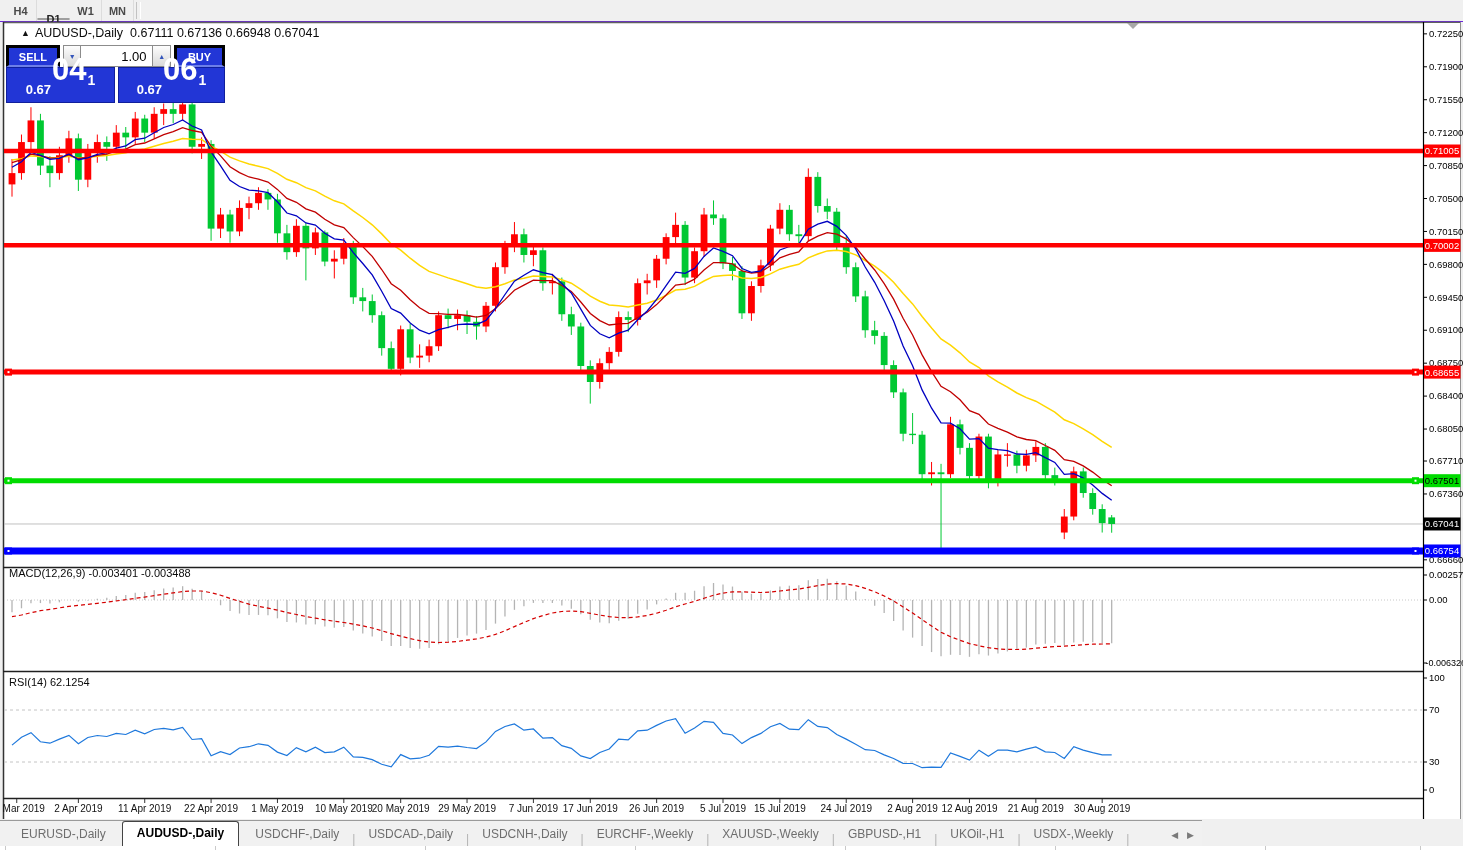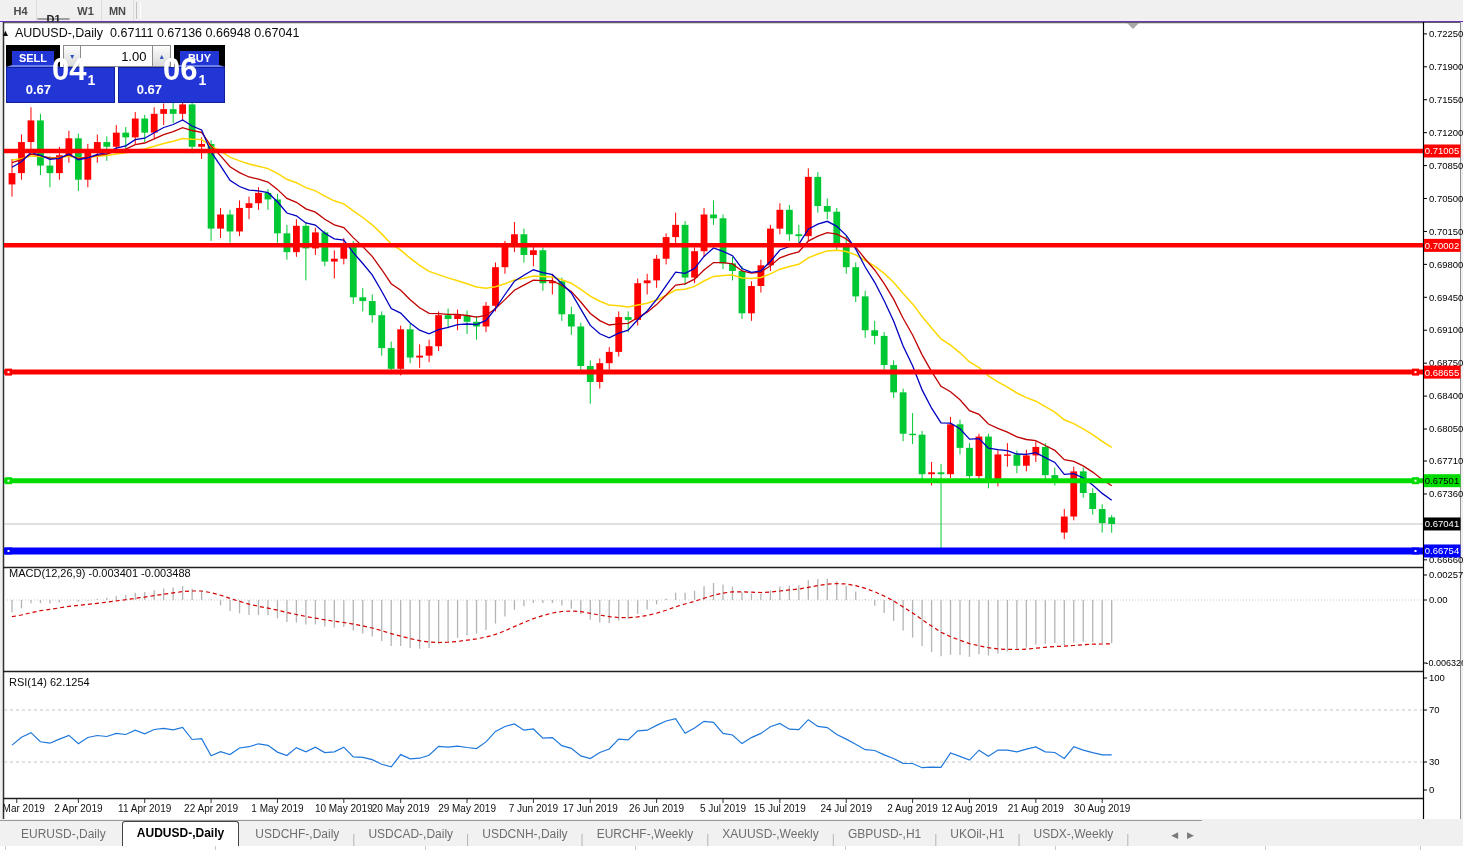--- a/index.html
+++ b/index.html
@@ -7,28 +7,28 @@
           font-family:"Liberation Sans","DejaVu Sans",sans-serif;-webkit-font-smoothing:antialiased;}
   
   #toolbar{position:absolute;left:0;top:0;width:1463px;height:21px;background:#f0f0f0;
            border-bottom:1px solid #6d28d9;display:flex;align-items:stretch;}
   .tfbtn{min-width:27px;padding:0 2px;display:flex;align-items:center;justify-content:center;
          font-size:11px;font-weight:bold;color:#4a4a4a;border-right:1px solid #dcdcdc;cursor:default;}
   .tfbtn.active{background:#e9e9e9;border:1px solid #9f9f9f;border-radius:2px;margin:18px 0;color:#222;}
   .tfgroove{width:3px;margin:2px 2px;border-left:1px solid #c2c2c2;border-right:1px solid #fff;}
   
   #chartsvg{position:absolute;left:0;top:0;}
-  #chart-title{position:absolute;left:1px;top:26px;font-size:12.5px;color:#0a0a0a;z-index:5;white-space:nowrap;}
+  #chart-title{position:absolute;left:21px;top:26px;font-size:12.5px;color:#0a0a0a;z-index:5;white-space:nowrap;}
   #chart-title .tri{font-size:9px;position:relative;top:-1px;margin-right:5px;color:#111;}
   #chart-title b{font-weight:normal;}
   .indlabel{position:absolute;font-size:11px;color:#0a0a0a;z-index:5;white-space:nowrap;}
   
   #trade-panel{position:absolute;left:6px;top:45px;z-index:6;width:219px;}
   #tp-row1{display:flex;height:22px;}
-  .tpbtn{background:#2236d6;border:6px solid #000000;color:#fff;font-size:11px;font-weight:bold;
+  .tpbtn{background:#2236d6;border:3px solid #000000;color:#fff;font-size:11px;font-weight:bold;
          display:flex;align-items:center;justify-content:center;box-sizing:border-box;cursor:pointer;}
   #sell-btn{width:55px;border-bottom:2px solid #6d7fe8;}
   #buy-btn{width:52px;margin-left:3px;border-bottom:2px solid #6d7fe8;}
   .spin{width:19px;background:linear-gradient(#fdfdfd,#d9d9d9);border:1px solid #8c8c8c;box-sizing:border-box;
         display:flex;align-items:center;justify-content:center;font-size:7px;color:#3355bb;cursor:pointer;}
   #volume-input{width:71px;border:1px solid #8c8c8c;border-left:none;border-right:none;box-sizing:border-box;
         text-align:right;font-size:13px;padding:0 6px 0 0;font-family:"Liberation Sans",sans-serif;color:#000000;}
   #tp-row2{display:flex;height:36px;margin-top:0px;}
   .pricebox{background:#2236d6;border:1px solid #101f9c;color:#fff;display:flex;align-items:flex-end;
             justify-content:center;box-sizing:border-box;padding-bottom:2px;cursor:pointer;}

